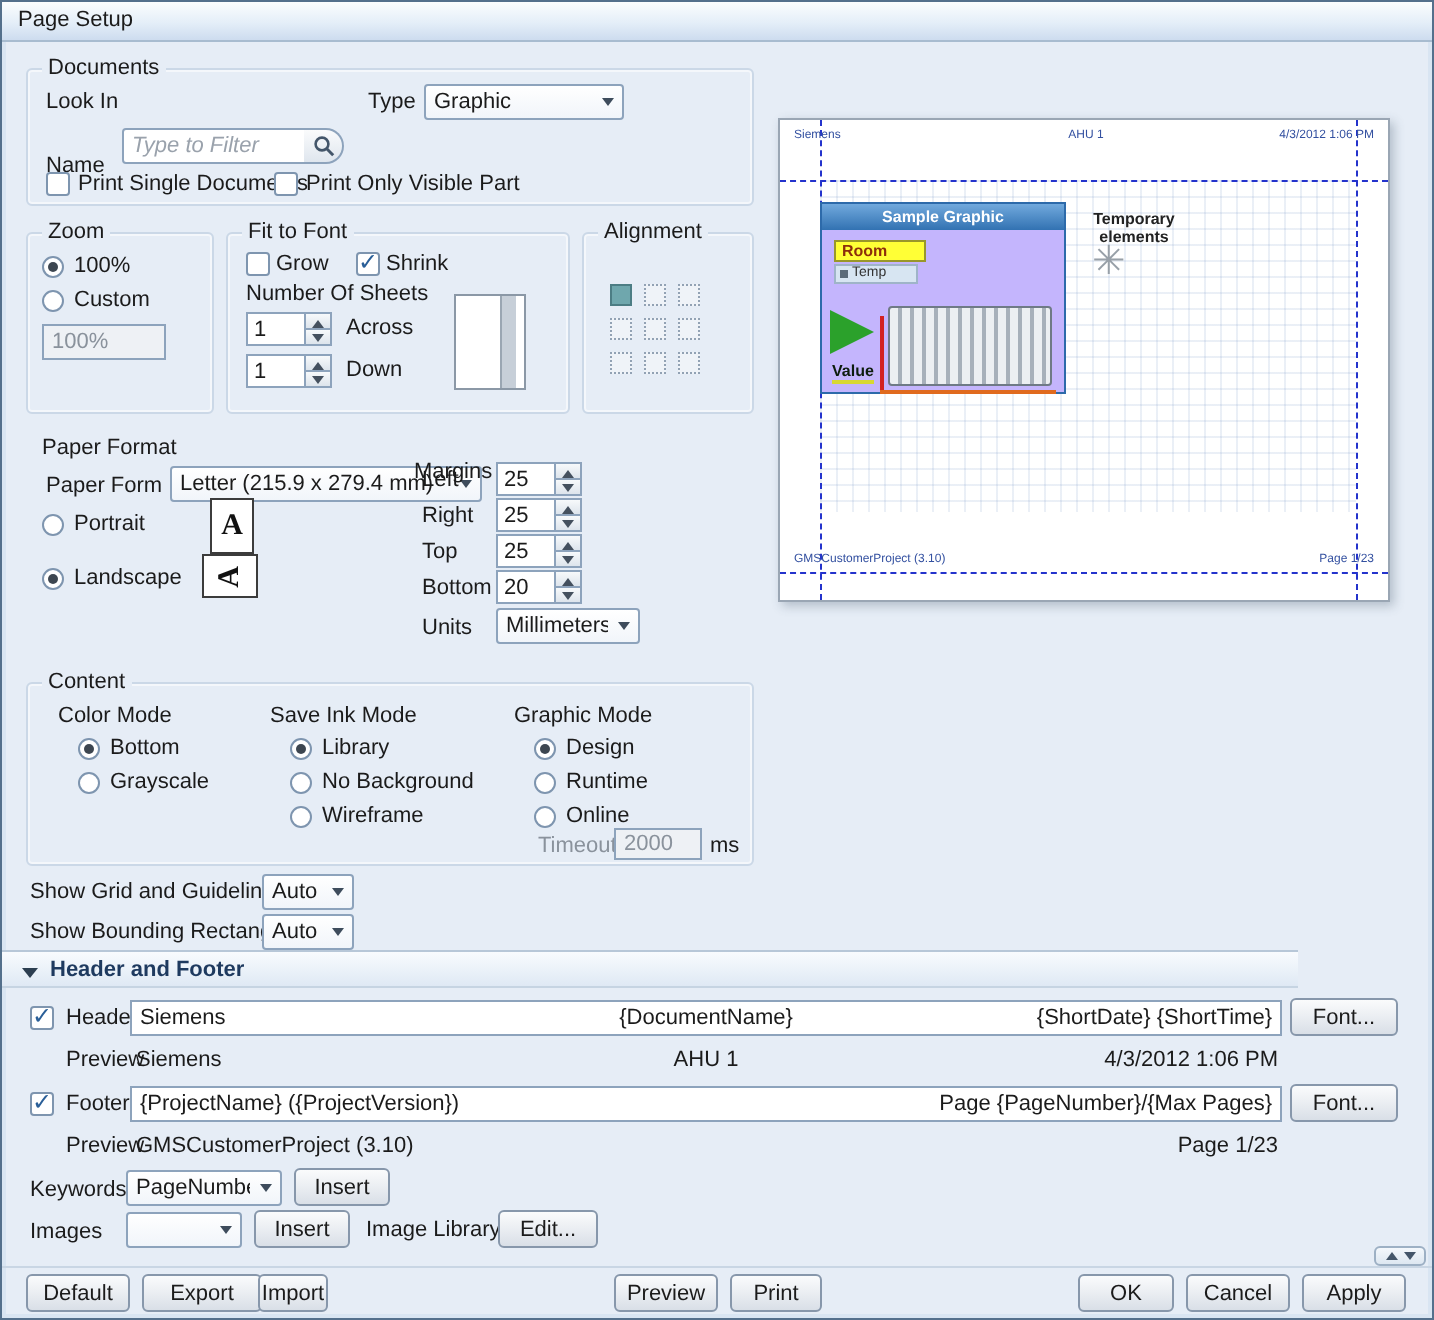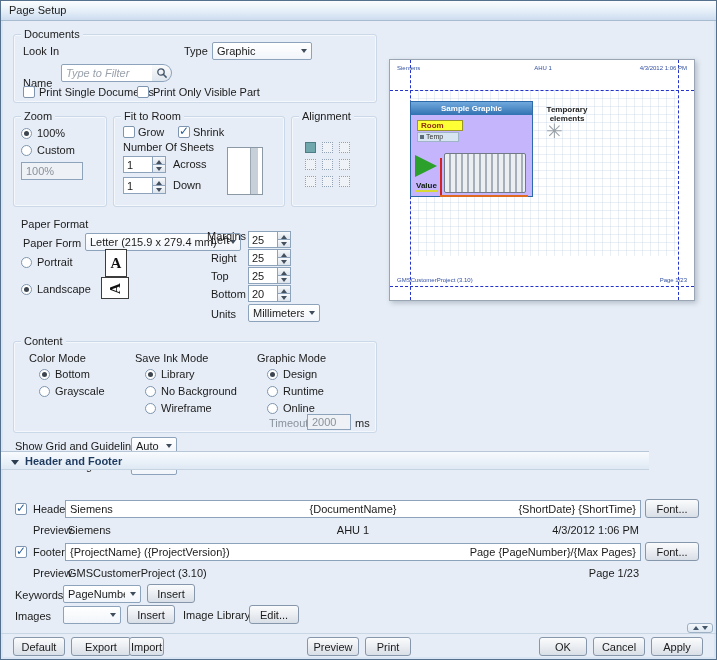--- a/index.html
+++ b/index.html
@@ -50,21 +50,21 @@
   .sg-tico{width:4px;height:4px;background:#5b6b7a;}
   .sg-tri{position:absolute;left:4px;top:53px;width:0;height:0;border-top:11px solid transparent;border-bottom:11px solid transparent;border-left:22px solid #2ba12b;}
   .sg-value{position:absolute;left:5px;top:79px;font-size:8px;font-weight:bold;color:#0d1c0d;border-bottom:2px solid #d8d832;line-height:9px;}
   .sg-rad{position:absolute;left:33px;top:51px;width:82px;height:40px;background:repeating-linear-gradient(90deg,#eceff2 0 4px,#a7b0ba 4px 6px);border:1px solid #6f7a86;border-radius:2px;}
   .sg-pipev{position:absolute;left:29px;top:56px;width:2px;height:39px;background:#d22222;}
   .sg-pipeh{position:absolute;left:29px;top:93px;width:88px;height:2px;background:#e06a1e;}
   .sg-temporary{position:absolute;left:146px;top:45px;width:62px;font-size:8px;font-weight:bold;color:#222;line-height:9px;text-align:center;}
   .sg-fan{position:absolute;left:156px;top:60px;font-size:20px;color:#98a0a8;line-height:22px;}
   .sg-fan::after{content:"✳";}
   
-  .sechdr{position:absolute;left:0;top:450px;width:648px;height:19px;background:linear-gradient(#f8fbfe,#dfe9f4);border-top:1px solid #b7c7d8;border-bottom:1px solid #c6d4e2;padding-left:31px;}
+  .sechdr{position:absolute;left:0;top:474px;width:648px;height:19px;background:linear-gradient(#f8fbfe,#dfe9f4);border-top:1px solid #b7c7d8;border-bottom:1px solid #c6d4e2;padding-left:31px;}
   .exp{position:absolute;left:10px;top:8px;width:0;height:0;border-left:4px solid transparent;border-right:4px solid transparent;border-top:5px solid #2c3e50;}
   .sectitle{position:absolute;left:24px;top:3px;font-size:11px;font-weight:bold;color:#1e3a5f;white-space:nowrap;}
   .hff{position:absolute;height:18px;background:#fff;border:1px solid #8da3bc;display:flex;align-items:center;font-size:11px;padding:0 4px;color:#1b1b1b;}
   .hseg{flex:1;white-space:nowrap;overflow:hidden;}
   .hseg.c{text-align:center;}
   .hseg.r{text-align:right;}
   .pv{position:absolute;font-size:11px;color:#1b1b1b;white-space:nowrap;line-height:13px;}
   .pv.c{text-align:center;}
   .pv.r{text-align:right;}
   .grip{position:absolute;left:686px;top:622px;width:26px;height:10px;background:linear-gradient(#f4f8fc,#dde7f1);border:1px solid #9db0c4;border-radius:3px;display:flex;align-items:center;justify-content:center;gap:3px;}
@@ -104,21 +104,21 @@
 
   <div class="group" style="left:12px;top:115px;width:94px;height:91px"></div>
   <div class="glbl" style="left:20px;top:109px">Zoom</div>
   <div class="radio sel" style="left:20px;top:127px"></div>
   <div class="lbl" style="left:36px;top:126px">100%</div>
   <div class="radio" style="left:20px;top:144px"></div>
   <div class="lbl" style="left:36px;top:143px">Custom</div>
   <div class="tbox dis" style="left:20px;top:161px;width:62px">100%</div>
 
   <div class="group" style="left:112px;top:115px;width:172px;height:91px"></div>
-  <div class="glbl" style="left:120px;top:109px">Fit to Room</div>
+  <div class="glbl" style="left:120px;top:109px">Fit to Font</div>
   <div class="cb" style="left:122px;top:125px"></div>
   <div class="lbl" style="left:137px;top:125px">Grow</div>
   <div class="cb checked" style="left:177px;top:125px"></div>
   <div class="lbl" style="left:192px;top:125px">Shrink</div>
   <div class="lbl" style="left:122px;top:140px">Number Of Sheets</div>
   <div class="spin" style="left:122px;top:155px">
     <div class="spin-val">1</div>
     <div class="spin-btns">
       <div class="sbtn up"></div>
       <div class="sbtn dn"></div>

